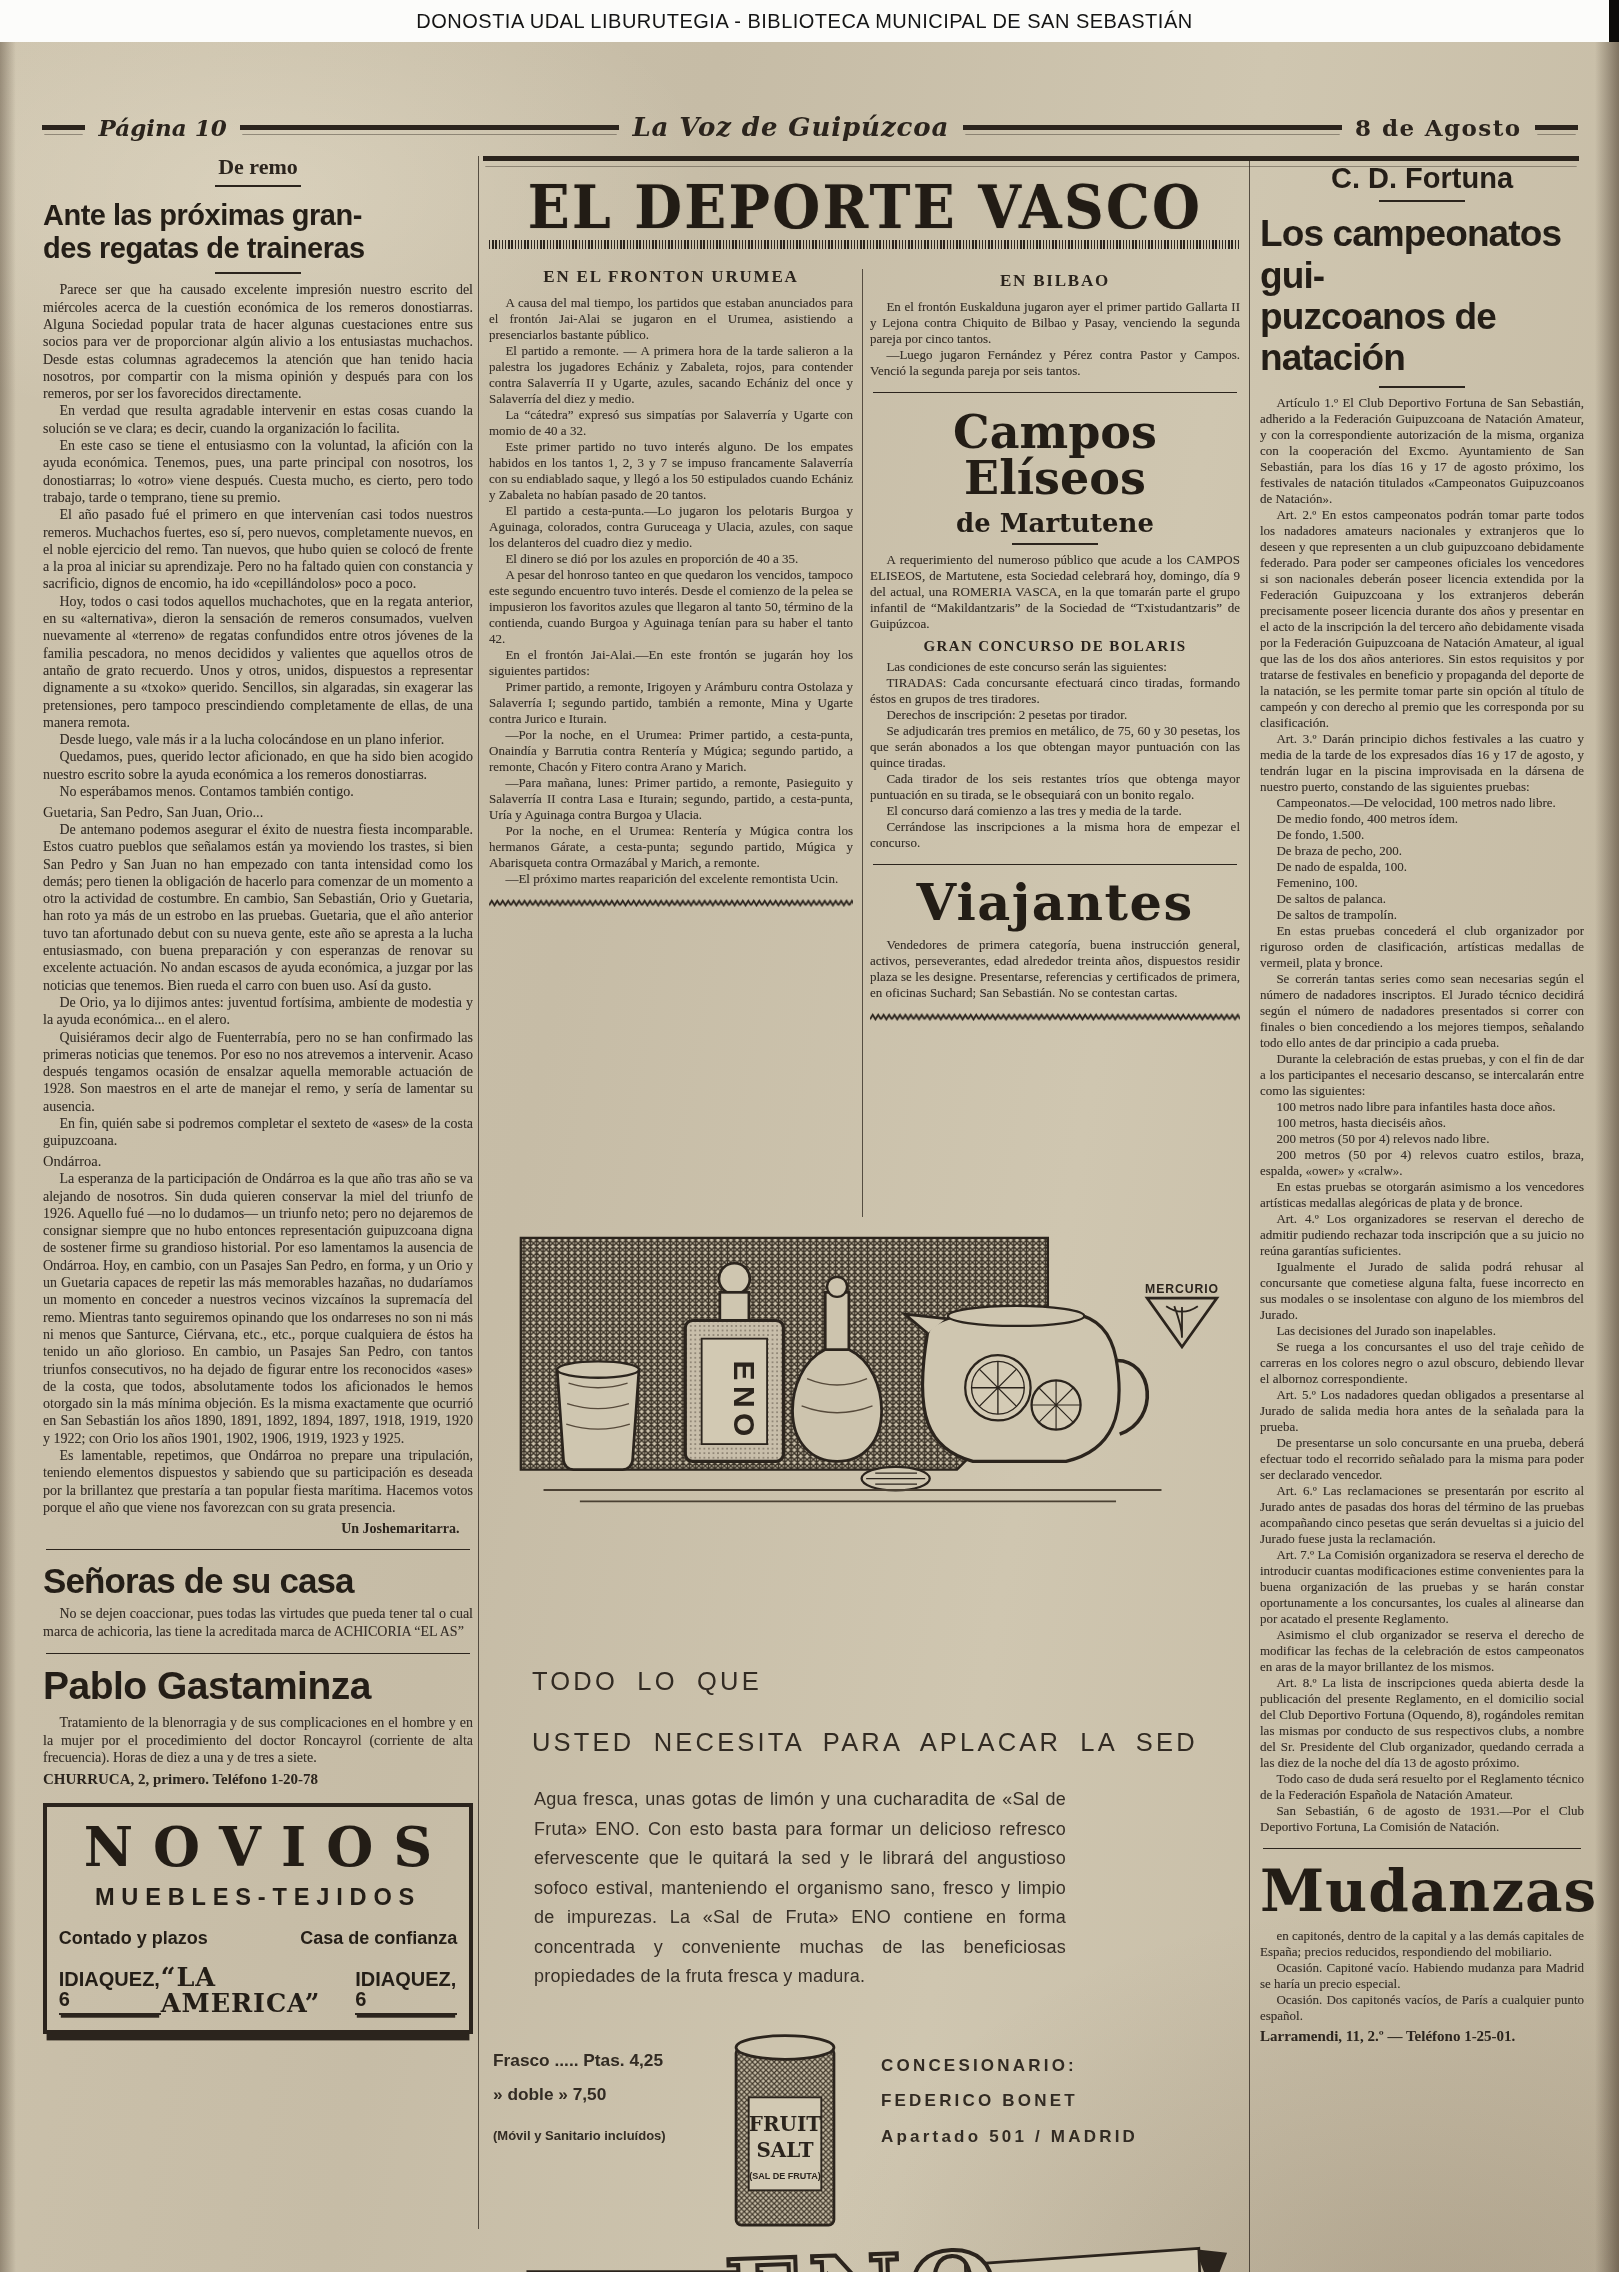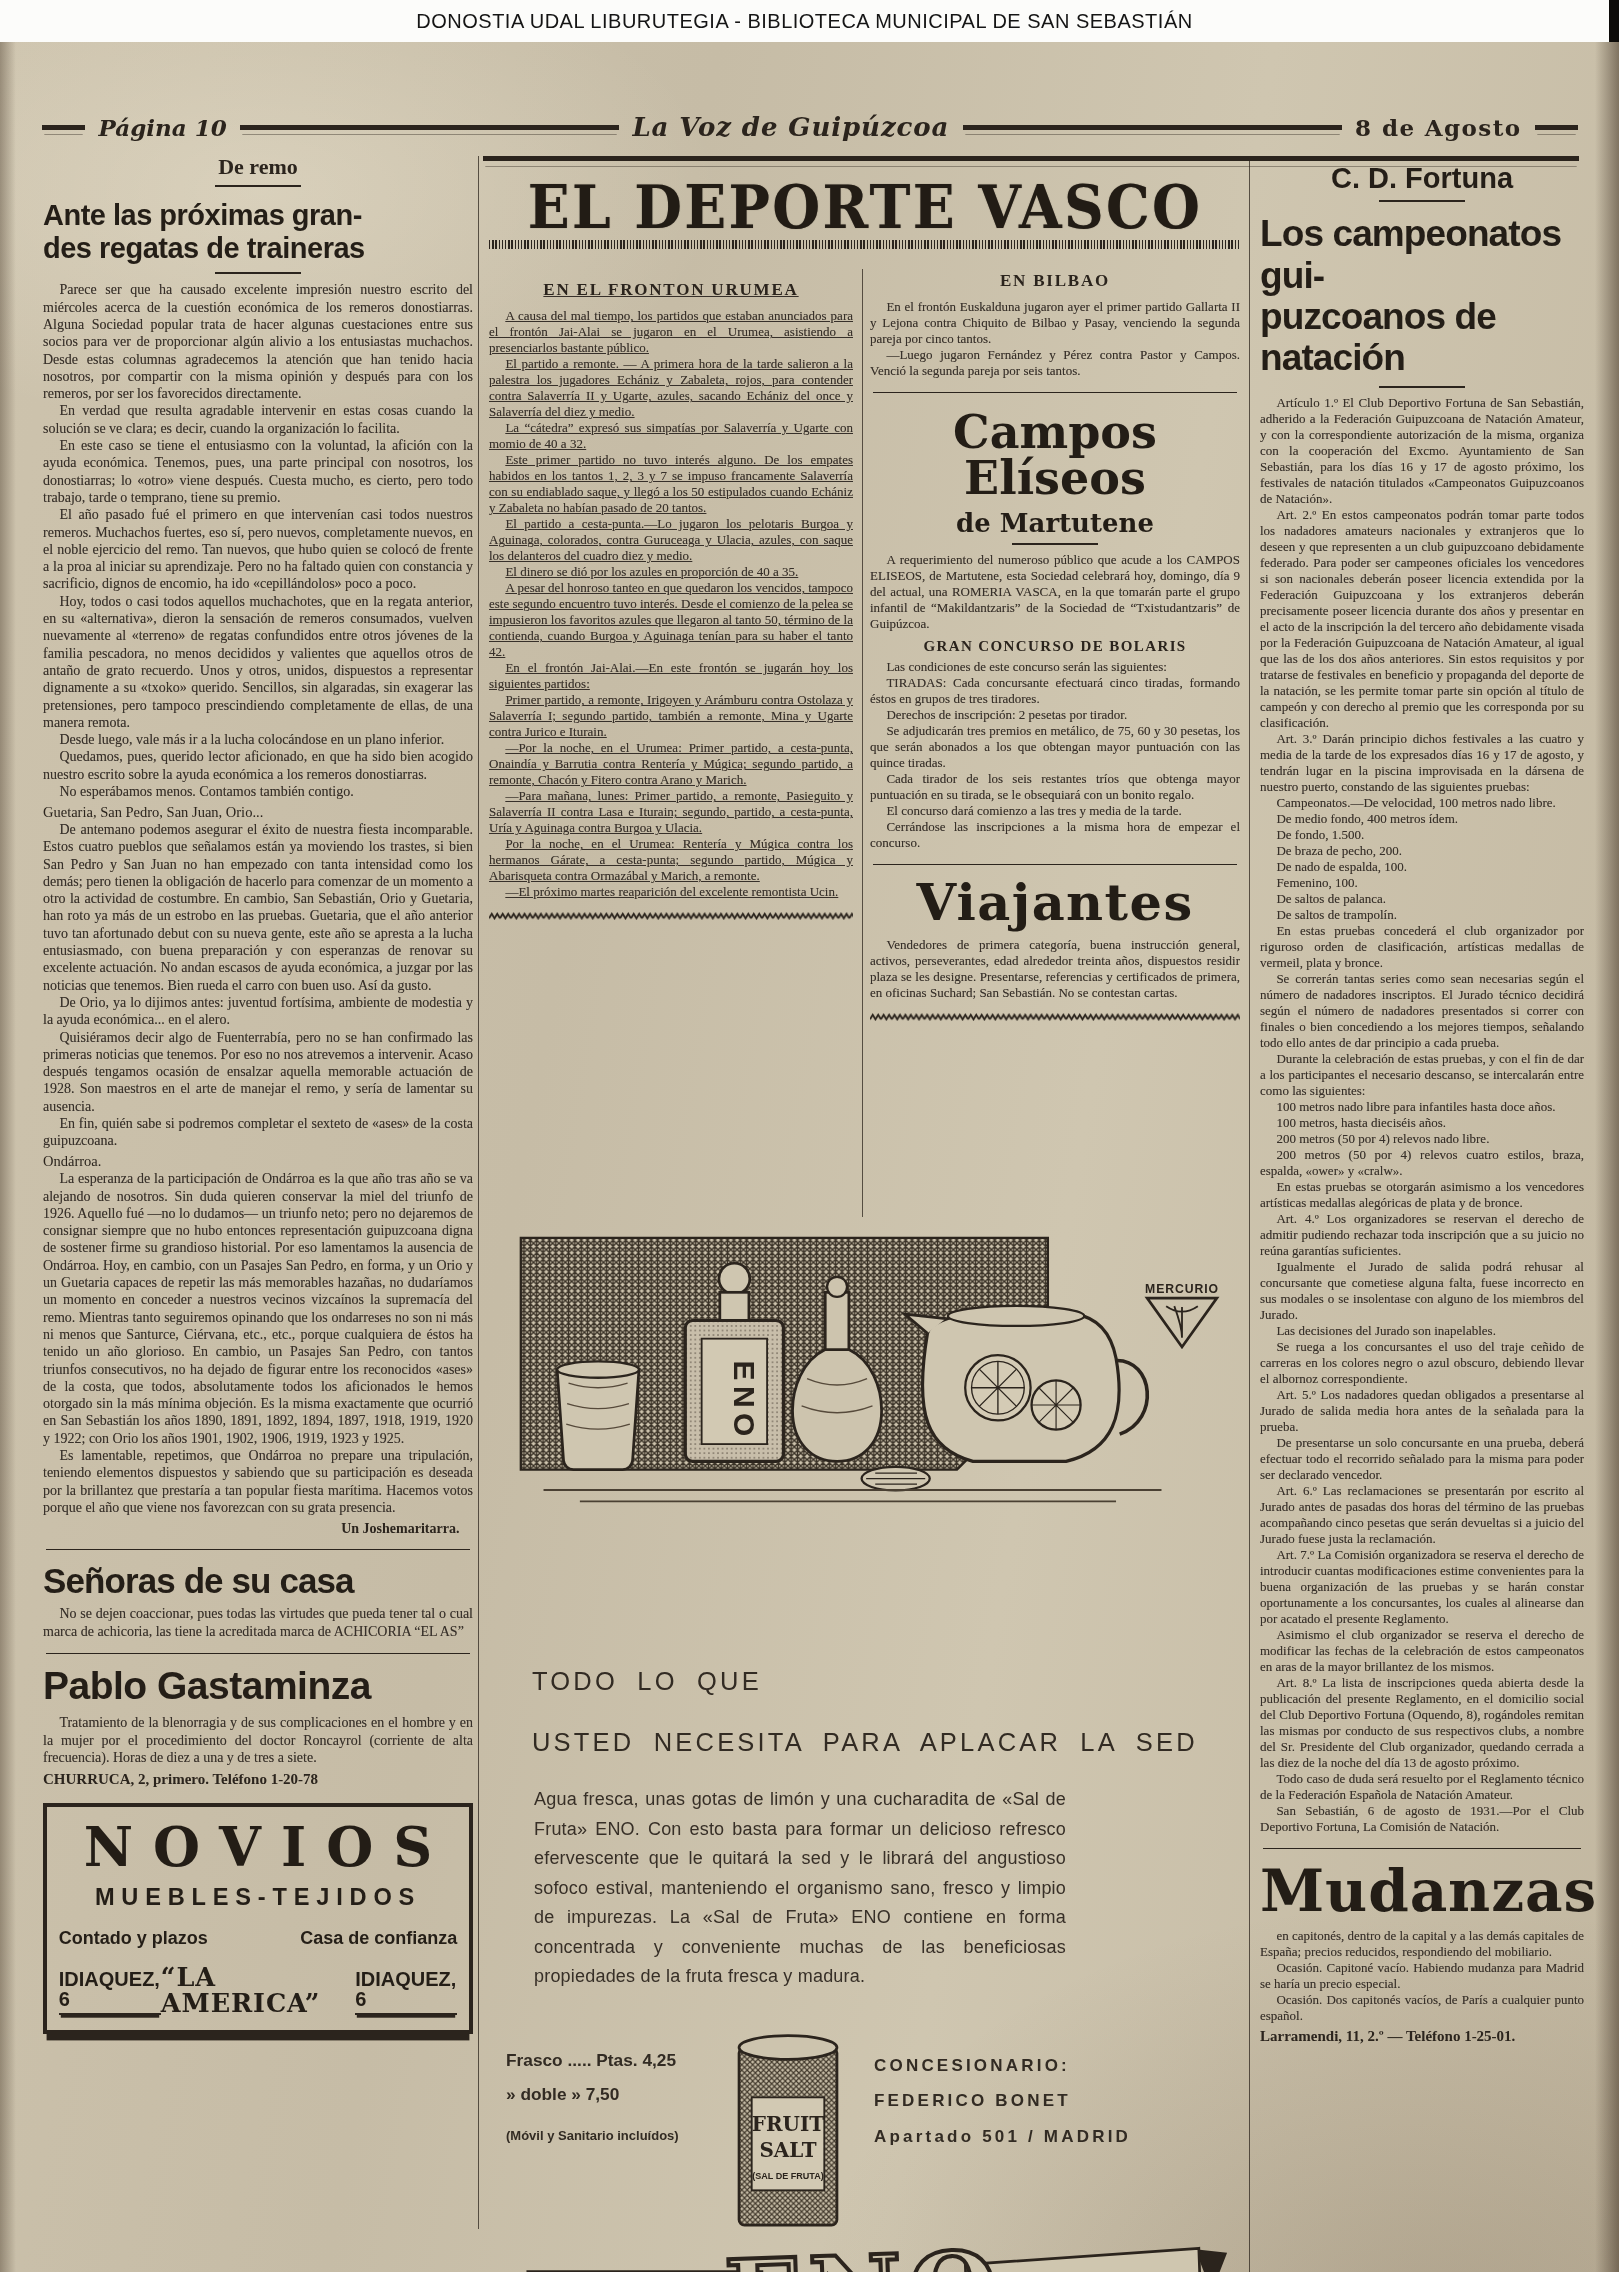--- a/index.html
+++ b/index.html
@@ -70,38 +70,38 @@
   .novios-addr{font:bold 20px/1 "Liberation Sans",sans-serif;border-bottom:2.3px solid var(--ink);
         box-shadow:0 4.5px 0 -1.8px var(--ink);padding-bottom:3.6px;}
   .novios-brand{font:bold 25.5px/1 "DejaVu Serif",serif;letter-spacing:0.9px;}
 
   
   #banner{position:absolute;left:489px;top:136px;width:752px;text-align:center;}
   .banner-text{font:bold 55px/1.05 "DejaVu Serif",serif;letter-spacing:2.3px;color:#221c15;
         transform:scaleY(1.08);text-shadow:0 0 0.9px rgba(30,22,14,.5);}
 
   
-  #col2{position:absolute;left:489px;top:236px;width:364px;text-decoration:underline;}
+  #col2{position:absolute;left:489px;top:223px;width:364px;}
   #col3{position:absolute;left:870px;top:227px;width:370px;}
   .sec-head{font:bold 17px/1.1 "Liberation Serif",serif;text-align:center;letter-spacing:1.8px;margin:2.7px 0 9px;color:var(--ink);}
   .campos-title{font:bold 46px/1 "DejaVu Serif",serif;text-align:center;margin:15.5px 0 1.8px;color:#231d16;}
   .campos-sub{font:bold 26px/1 "DejaVu Serif",serif;text-align:center;margin:9px 0 3.6px;color:#231d16;}
   .campos-concurso{font-weight:bold;font-size:15px;text-align:center;letter-spacing:1.4px;margin:6.4px 0 3.6px;color:var(--ink);}
   .viajantes-title{font:bold 51px/1 "DejaVu Serif",serif;text-align:center;letter-spacing:1.4px;margin:12.7px 0 9px;color:#231d16;}
 
   
   #ad{position:absolute;left:489px;top:1182px;width:752px;height:998px;}
   .mercurio{position:absolute;right:16.4px;top:55px;}
   .ad-head{font:25.5px/1 "Liberation Sans","DejaVu Sans",sans-serif;letter-spacing:3.2px;word-spacing:9px;
         color:#322b23;margin-left:43px;}
   .ad-head.l1{margin-top:445px;}
   .ad-head.l2{margin-top:35px;}
   .ad-body{font:18px/29.5px "Liberation Sans",sans-serif;text-align:justify;width:532px;margin:30px 0 0 45px;
         color:#372f27;letter-spacing:0.2px;}
-  .ad-bottom{display:flex;align-items:flex-start;margin:29px 0 0 17px;}
+  .ad-bottom{display:flex;align-items:flex-start;margin:29px 0 0 4px;gap:10px;}
   .prices{font:bold 17.3px/2 "Liberation Sans",sans-serif;width:214px;margin-top:22px;color:#322b23;}
   .price-note{font-size:13px;margin-top:11.8px;}
   .concession{font:bold 17px/2.1 "Liberation Sans",sans-serif;letter-spacing:3.2px;margin:27px 0 0 18px;color:#322b23;}
 
   #ribbon{position:absolute;left:495px;top:2179px;width:739px;height:136px;}
 
   
   #col4{position:absolute;left:1260px;top:122px;width:324px;}
   .fortuna-club{font:bold 29px/1 "Liberation Sans",sans-serif;text-align:center;color:#241e17;}
   .fortuna-headline{font:bold 37px/1.12 "Liberation Sans",sans-serif;letter-spacing:-0.9px;margin:11px 0 1.8px;color:#241e17;}

